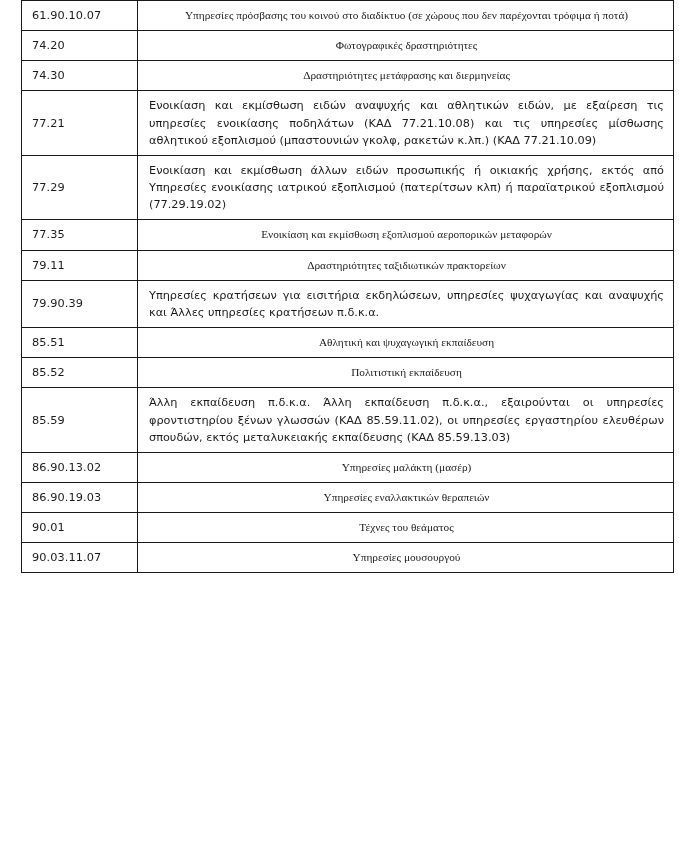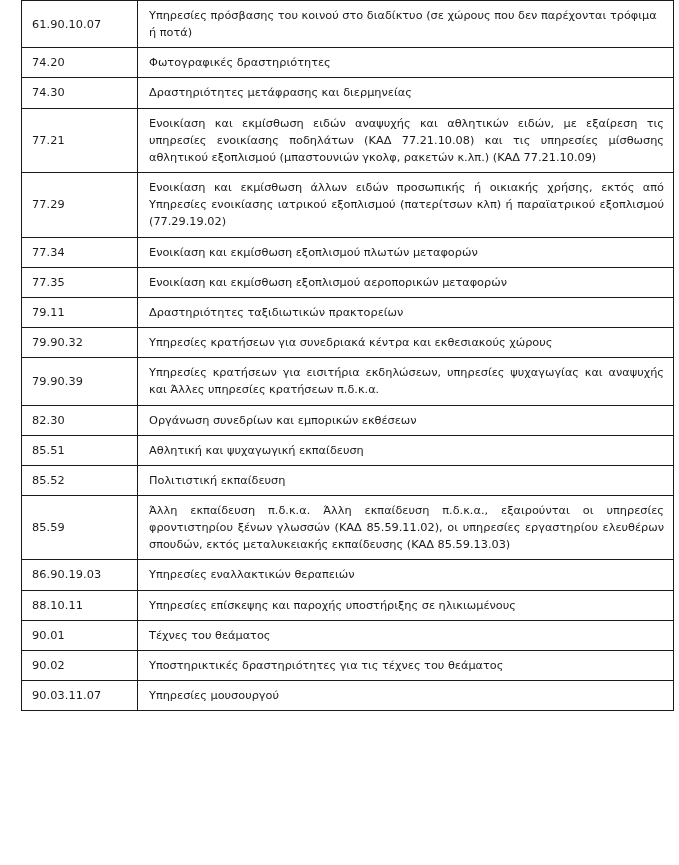--- a/index.html
+++ b/index.html
@@ -58,21 +58,22 @@
 
   td.cell-desc {
     padding: 6px 9px 6px 11px;
     text-align: justify;
     text-justify: inter-word;
     hyphens: none;
   }
 
   
   td.cell-desc.single {
-    text-align: left;
+    text-align: center;
+    font-family: Liberation Serif, serif;
   }
 </style>
 </head>
 <body>
 
 <div id="page">
   <div id="kad-table-wrap">
     <table class="kad-table">
       <colgroup>
         <col class="col-code">
@@ -93,70 +94,54 @@
           </tr>
           <tr>
             <td class="cell-code">77.21</td>
             <td class="cell-desc">Ενοικίαση και εκμίσθωση ειδών αναψυχής και αθλητικών ειδών, με εξαίρεση  τις υπηρεσίες ενοικίασης ποδηλάτων (ΚΑΔ 77.21.10.08) και τις υπηρεσίες μίσθωσης αθλητικού εξοπλισμού (μπαστουνιών γκολφ, ρακετών κ.λπ.) (ΚΑΔ 77.21.10.09)</td>
           </tr>
           <tr>
             <td class="cell-code">77.29</td>
             <td class="cell-desc">Ενοικίαση και εκμίσθωση άλλων ειδών προσωπικής ή οικιακής χρήσης, εκτός από Υπηρεσίες ενοικίασης ιατρικού εξοπλισμού (πατερίτσων κλπ) ή παραϊατρικού εξοπλισμού (77.29.19.02)</td>
           </tr>
           <tr>
-            <td class="cell-code">77.34</td>
-            <td class="cell-desc single">Ενοικίαση και εκμίσθωση εξοπλισμού πλωτών μεταφορών</td>
-          </tr>
-          <tr>
             <td class="cell-code">77.35</td>
             <td class="cell-desc single">Ενοικίαση και εκμίσθωση εξοπλισμού αεροπορικών μεταφορών</td>
           </tr>
           <tr>
             <td class="cell-code">79.11</td>
             <td class="cell-desc single">Δραστηριότητες ταξιδιωτικών πρακτορείων</td>
           </tr>
           <tr>
-            <td class="cell-code">79.90.32</td>
-            <td class="cell-desc single">Υπηρεσίες κρατήσεων για συνεδριακά κέντρα και εκθεσιακούς χώρους</td>
-          </tr>
-          <tr>
             <td class="cell-code">79.90.39</td>
             <td class="cell-desc">Υπηρεσίες κρατήσεων για εισιτήρια εκδηλώσεων, υπηρεσίες ψυχαγωγίας και αναψυχής και Άλλες υπηρεσίες κρατήσεων π.δ.κ.α.</td>
-          </tr>
-          <tr>
-            <td class="cell-code">82.30</td>
-            <td class="cell-desc single">Οργάνωση συνεδρίων και εμπορικών εκθέσεων</td>
           </tr>
           <tr>
             <td class="cell-code">85.51</td>
             <td class="cell-desc single">Αθλητική και ψυχαγωγική εκπαίδευση</td>
           </tr>
           <tr>
             <td class="cell-code">85.52</td>
             <td class="cell-desc single">Πολιτιστική εκπαίδευση</td>
           </tr>
           <tr>
             <td class="cell-code">85.59</td>
             <td class="cell-desc">Άλλη εκπαίδευση π.δ.κ.α. Άλλη εκπαίδευση π.δ.κ.α., εξαιρούνται οι υπηρεσίες φροντιστηρίου ξένων γλωσσών (ΚΑΔ 85.59.11.02), οι υπηρεσίες εργαστηρίου ελευθέρων σπουδών, εκτός μεταλυκειακής εκπαίδευσης (ΚΑΔ 85.59.13.03)</td>
           </tr>
           <tr>
+            <td class="cell-code">86.90.13.02</td>
+            <td class="cell-desc single">Υπηρεσίες μαλάκτη (μασέρ)</td>
+          </tr>
+          <tr>
             <td class="cell-code">86.90.19.03</td>
             <td class="cell-desc single">Υπηρεσίες εναλλακτικών θεραπειών</td>
           </tr>
           <tr>
-            <td class="cell-code">88.10.11</td>
-            <td class="cell-desc single">Υπηρεσίες επίσκεψης και παροχής υποστήριξης σε ηλικιωμένους</td>
-          </tr>
-          <tr>
             <td class="cell-code">90.01</td>
             <td class="cell-desc single">Τέχνες του θεάματος</td>
-          </tr>
-          <tr>
-            <td class="cell-code">90.02</td>
-            <td class="cell-desc single">Υποστηρικτικές δραστηριότητες για τις τέχνες του θεάματος</td>
           </tr>
           <tr>
             <td class="cell-code">90.03.11.07</td>
             <td class="cell-desc single">Υπηρεσίες μουσουργού</td>
           </tr>
         </tbody>
     </table>
   </div>
 </div>
 

